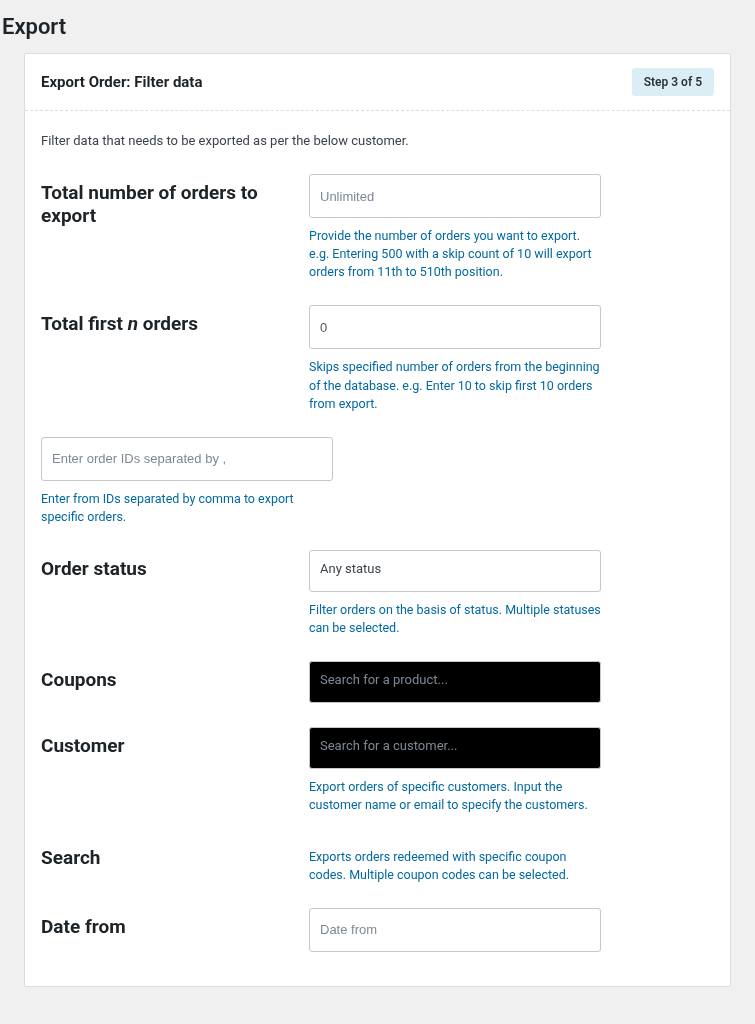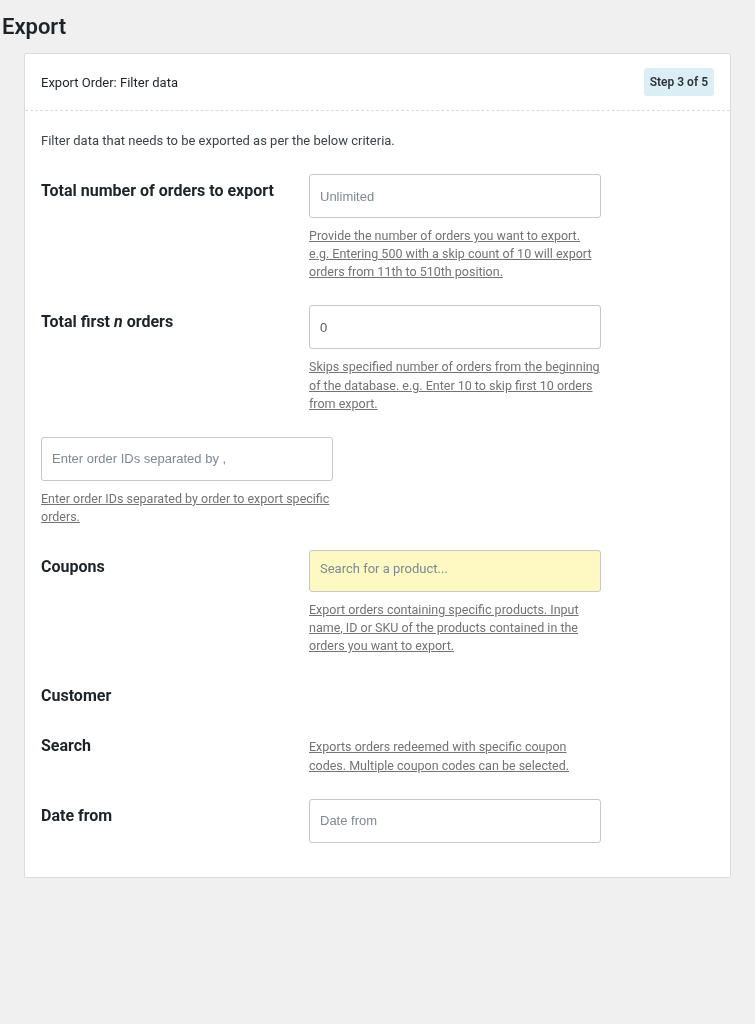--- a/index.html
+++ b/index.html
@@ -25,48 +25,48 @@
   border-radius: 2px;
 }
 .card-header {
   display: flex;
   justify-content: space-between;
   align-items: center;
   padding: 14px 16px;
   border-bottom: 1px dashed #dcdcde;
 }
 .card-header h2 {
-  font-size: 13px;
-  font-weight: 400;
+  font-size: 15px;
+  font-weight: 700;
 }
 .step-badge {
   background: #dbeef6;
   color: #2c3338;
   font-weight: 600;
   font-size: 12px;
-  padding: 7px 6px;
+  padding: 7px 12px;
   border-radius: 3px;
 }
 .card-body {
   padding: 22px 16px 10px 16px;
 }
 .intro-text {
   font-size: 13px;
   color: #3c434a;
   margin-bottom: 26px;
 }
 .form-row {
   display: flex;
   align-items: flex-start;
   margin-bottom: 24px;
 }
 .form-label {
   width: 268px;
   flex-shrink: 0;
-  font-size: 16px;
+  font-size: 19px;
   font-weight: 700;
   color: #1d2327;
   padding-top: 7px;
 }
 .form-label em {
   font-style: italic;
 }
 .form-control-wrap {
   flex: 1;
   max-width: 292px;
@@ -85,55 +85,54 @@
   color: #7e8993;
 }
 .form-select {
   width: 100%;
   min-height: 42px;
   border: 1px solid #c7c7c7;
   border-radius: 3px;
   padding: 10px;
   font-size: 13px;
   color: #7e8993;
-  background: #fef9c3;
+  background: #000000;
 }
 .form-status {
   width: 100%;
   min-height: 42px;
   border: 1px solid #c7c7c7;
   border-radius: 3px;
   padding: 10px;
   font-size: 13px;
   color: #3c434a;
   background: #fff;
 }
 .help-text {
   font-size: 12.5px;
-  color: #737373;
+  color: #0369a1;
   margin-top: 9px;
   line-height: 1.45;
-  text-decoration: underline;
 }
 </style>
 </head>
 <body>
 
 <div class="page-header">
   <h1>Export</h1>
 </div>
 
 <div class="card">
   <div class="card-header">
     <h2>Export Order: Filter data</h2>
     <div class="step-badge">Step 3 of 5</div>
   </div>
 
   <div class="card-body">
-    <p class="intro-text">Filter data that needs to be exported as per the below criteria.</p>
+    <p class="intro-text">Filter data that needs to be exported as per the below customer.</p>
 
     <div class="form-row">
       <div class="form-label">Total number of orders to export</div>
       <div class="form-control-wrap">
         <input class="form-input" placeholder="Unlimited" style="">
         <div class="help-text">Provide the number of orders you want to export. e.g. Entering 500 with a skip count of 10 will export orders from 11th to 510th position.</div>
       </div>
     </div>
 
     <div class="form-row">
@@ -142,37 +141,51 @@
       </div>
       <div class="form-control-wrap">
         <input class="form-input" value="0" style="">
         <div class="help-text">Skips specified number of orders from the beginning of the database. e.g. Enter 10 to skip first 10 orders from export.</div>
       </div>
     </div>
 
     <div class="form-row">
       <div class="form-control-wrap">
         <input class="form-input" placeholder="Enter order IDs separated by ," style="">
-        <div class="help-text">Enter order IDs separated by order to export specific orders.</div>
-      </div>
-    </div>
-
+        <div class="help-text">Enter from IDs separated by comma to export specific orders.</div>
+      </div>
+    </div>
+
+    <div class="form-row">
+      <div class="form-label">Order status</div>
+      <div class="form-control-wrap">
+        <div class="form-status">
+          <span>Any status</span>
+        </div>
+        <div class="help-text">Filter orders on the basis of status. Multiple statuses can be selected.</div>
+      </div>
+    </div>
 
     <div class="form-row">
       <div class="form-label">Coupons</div>
       <div class="form-control-wrap">
         <div class="form-select">
           <span>Search for a product...</span>
         </div>
-        <div class="help-text">Export orders containing specific products. Input name, ID or SKU of the products contained in the orders you want to export.</div>
       </div>
     </div>
 
     <div class="form-row">
       <div class="form-label">Customer</div>
+      <div class="form-control-wrap">
+        <div class="form-select">
+          <span>Search for a customer...</span>
+        </div>
+        <div class="help-text">Export orders of specific customers. Input the customer name or email to specify the customers.</div>
+      </div>
     </div>
 
     <div class="form-row">
       <div class="form-label">Search</div>
       <div class="form-control-wrap">
         <div class="help-text">Exports orders redeemed with specific coupon codes. Multiple coupon codes can be selected.</div>
       </div>
     </div>
 
     <div class="form-row">

